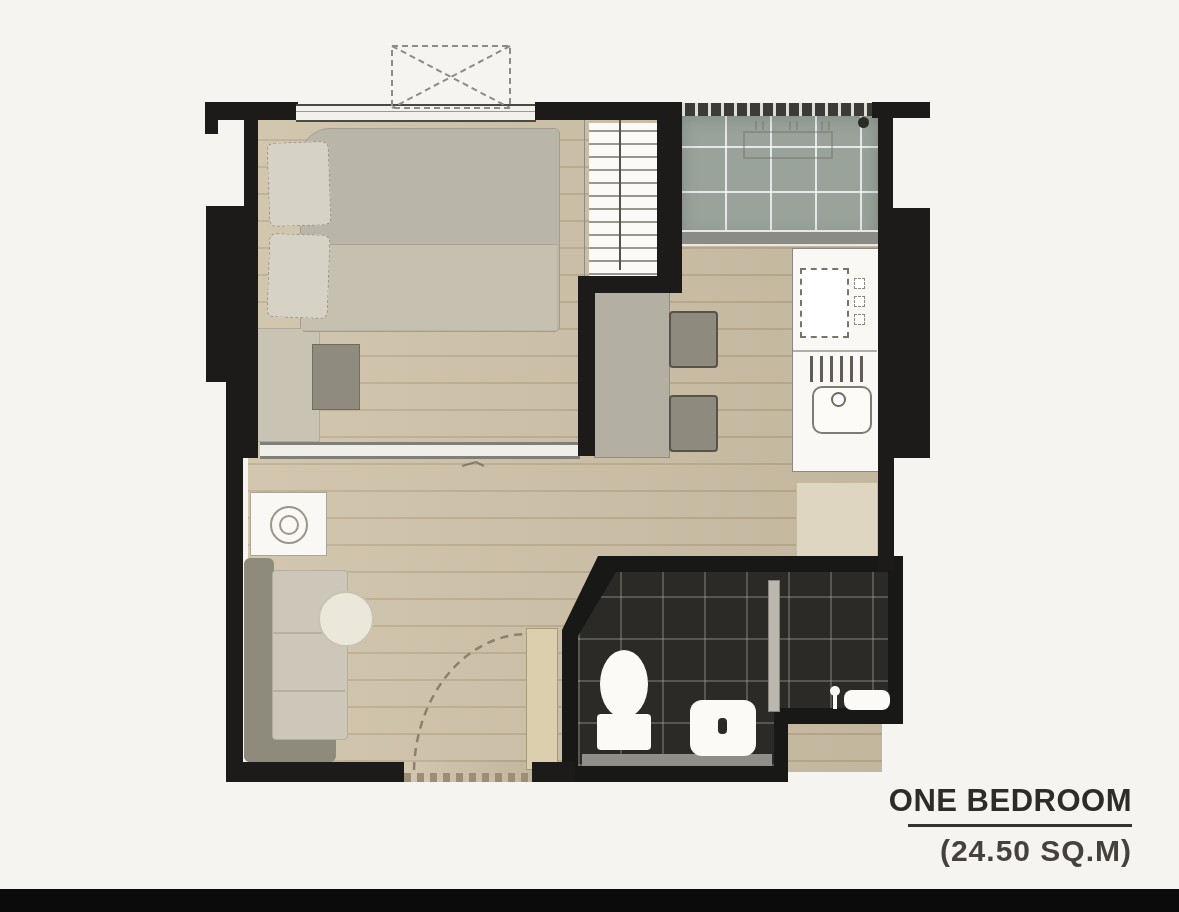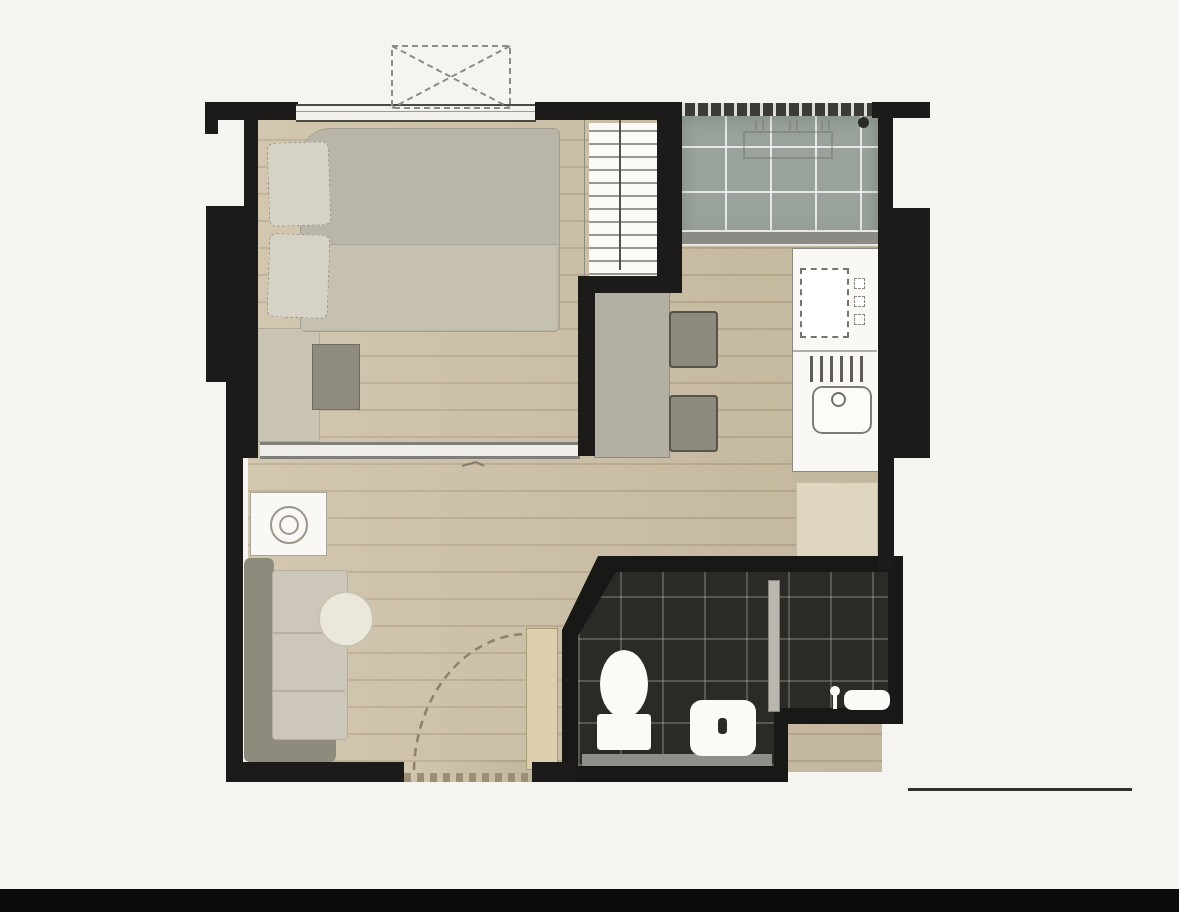--- a/index.html
+++ b/index.html
@@ -143,16 +143,18 @@
     <line x1="790" y1="130" x2="790" y2="121"></line>
       <line x1="797" y1="130" x2="797" y2="121"></line>
     <line x1="822" y1="130" x2="822" y2="121"></line>
       <line x1="829" y1="130" x2="829" y2="121"></line>
   </g>
   <path d="M 414 770 A 114 140 0 0 1 526 634" fill="none" stroke="#8d8268" stroke-width="2.5" stroke-dasharray="8 6"></path>
   <path d="M 462 466 l 14 -4 l 8 4" fill="none" stroke="#5a564c" stroke-width="2" opacity="0.6"></path>
 </svg>
 
 <div id="label-block">
+  <div id="label-title">ONE BEDROOM</div>
   <div id="label-rule"></div>
+  <div id="label-area">(24.50 SQ.M)</div>
 </div>
 
 <div class="letterbox"></div>
 
 </body></html>

